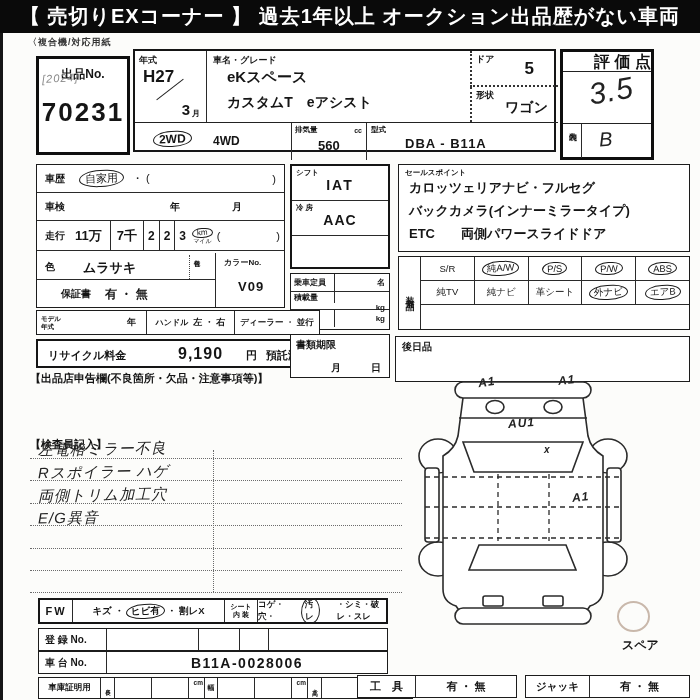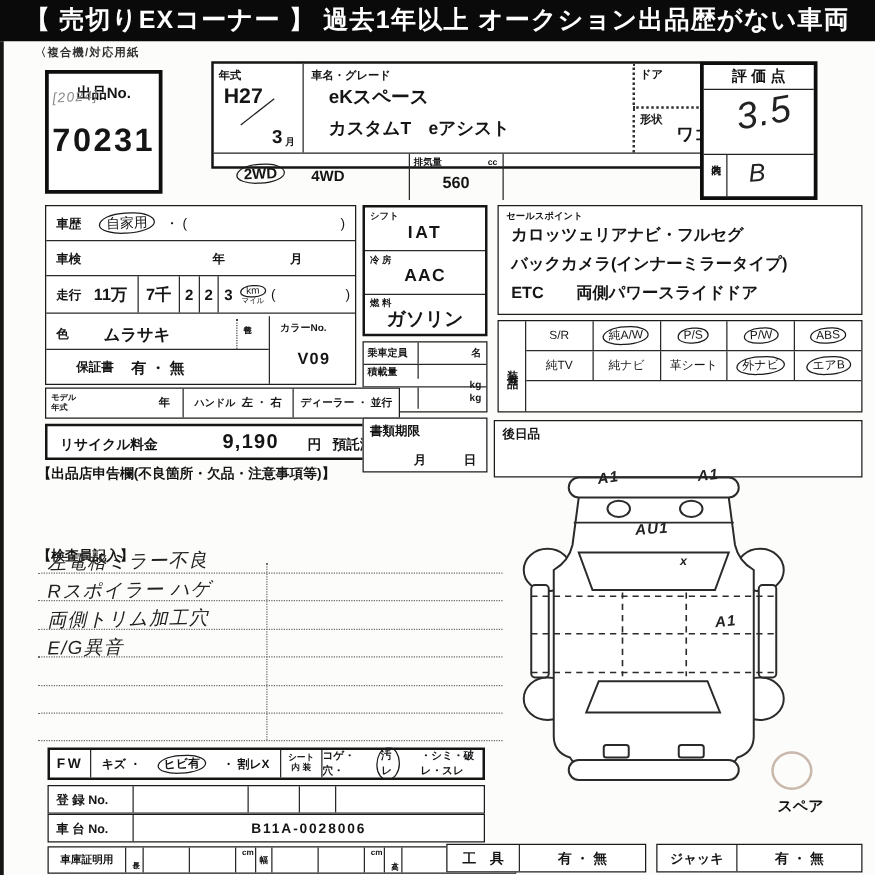--- a/index.html
+++ b/index.html
@@ -36,21 +36,21 @@
   <div class="abs banner">【 売切りEXコーナー 】 過去1年以上 オークション出品歴がない車両</div>
   <div class="abs leftrule"></div>
   <div class="abs note" style="left:28px;top:36px;">〈複合機/対応用紙</div>
 
   <div class="abs box3" style="left:36px;top:56px;width:94px;height:99px;">
     <div class="abs" style="left:0;top:7px;width:100%;text-align:center;font-size:12px;font-weight:bold;">出品No.</div>
     <div class="abs hand" style="left:3px;top:13px;font-size:11px;color:#888;transform:rotate(-3deg);">[2024]</div>
     <div class="abs" style="left:0;top:38px;width:100%;text-align:center;font-size:26px;font-weight:600;letter-spacing:2px;">70231</div>
   </div>
 
-  <div class="abs box2" style="left:133px;top:49px;width:423px;height:86px;margin-left:36px;">
+  <div class="abs box2" style="left:133px;top:49px;width:423px;height:103px;">
 
     <div class="abs" style="left:0;top:0;width:72px;height:71px;border-right:1px solid #2a2a2a;">
       <div class="abs lbl" style="left:4px;top:3px;">年式</div>
       <div class="abs" style="left:8px;top:16px;font-size:17px;font-weight:600;">H27</div>
       <div class="abs" style="left:18px;top:38px;width:34px;height:0;border-top:1.5px solid #222;transform:rotate(-38deg);"></div>
       <div class="abs" style="right:16px;bottom:4px;font-size:15px;font-weight:600;">3</div>
       <div class="abs" style="right:6px;bottom:3px;font-size:8px;font-weight:bold;">月</div>
     </div>
 
     <div class="abs" style="left:72px;top:0;width:263px;height:71px;">
@@ -71,25 +71,29 @@
     <div class="abs" style="left:0;top:71px;width:423px;height:38px;border-top:1.5px solid #222;">
       <div class="abs" style="left:0;top:0;width:157px;height:100%;border-right:1px solid #2a2a2a;">
         <span class="abs oval" style="left:18px;top:8px;font-size:12px;font-weight:600;">2WD</span>
         <span class="abs" style="left:78px;top:11px;font-size:12px;font-weight:600;">4WD</span>
       </div>
       <div class="abs" style="left:157px;top:0;width:75px;height:100%;border-right:1px solid #2a2a2a;">
         <span class="abs lbl7" style="left:3px;top:2px;">排気量</span>
         <span class="abs" style="left:26px;top:15px;font-size:13px;font-weight:600;">560</span>
         <span class="abs" style="right:4px;top:4px;font-size:7px;font-weight:bold;">cc</span>
       </div>
+      <div class="abs" style="left:232px;top:0;width:191px;height:100%;">
+        <span class="abs lbl7" style="left:4px;top:2px;">型式</span>
+        <span class="abs" style="left:38px;top:13px;font-size:13px;font-weight:600;letter-spacing:1px;">DBA - B11A</span>
+      </div>
     </div>
   </div>
 
   <div class="abs box3" style="left:560px;top:49px;width:94px;height:111px;">
-    <div style="height:19px;border-bottom:1.5px solid #222;text-align:center;font-size:12px;font-weight:bold;line-height:19px;">評 価 点</div>
+    <div style="height:19px;border-bottom:1.5px solid #222;text-align:right;font-size:16px;font-weight:bold;line-height:19px;">評 価 点</div>
     <div class="abs hand" style="left:26px;top:22px;font-size:30px;transform:rotate(-10deg);">3.5</div>
     <div class="abs" style="left:0;bottom:0;width:100%;height:34px;border-top:1.5px solid #222;">
       <span class="abs vert" style="left:3px;top:2px;font-size:8px;font-weight:bold;height:30px;">内装</span>
       <span class="abs" style="left:18px;top:0;height:34px;border-left:1px solid #2a2a2a;"></span>
       <span class="abs hand" style="left:36px;top:4px;font-size:20px;transform:rotate(-4deg);">B</span>
     </div>
   </div>
 
   <div class="abs box" style="left:36px;top:164px;width:249px;height:144px;">
     <div class="row" style="height:28px;border-bottom:1px solid #2a2a2a;padding:0 8px;">
@@ -137,24 +141,20 @@
   </div>
 
   <div class="abs box2" style="left:290px;top:164px;width:100px;height:105px;">
     <div style="height:34px;border-bottom:1px solid #2a2a2a;position:relative;">
       <span class="abs lbl7" style="left:4px;top:2px;">シフト</span>
       <span class="abs" style="left:0;top:11px;width:100%;text-align:center;font-size:14px;font-weight:600;letter-spacing:2px;">IAT</span>
     </div>
     <div style="height:34px;border-bottom:1px solid #2a2a2a;position:relative;">
       <span class="abs lbl7" style="left:4px;top:2px;">冷 房</span>
       <span class="abs" style="left:0;top:11px;width:100%;text-align:center;font-size:14px;font-weight:600;letter-spacing:1px;">AAC</span>
-    </div>
-    <div style="height:33px;position:relative;">
-      <span class="abs lbl7" style="left:4px;top:2px;">燃 料</span>
-      <span class="abs" style="left:0;top:10px;width:100%;text-align:center;font-size:15px;font-weight:600;">ガソリン</span>
     </div>
   </div>
 
   <div class="abs box" style="left:290px;top:273px;width:100px;height:57px;">
     <div class="row" style="height:18px;border-bottom:1px solid #2a2a2a;">
       <span style="width:44px;border-right:1px solid #2a2a2a;font-size:8px;font-weight:bold;padding-left:3px;box-sizing:border-box;align-self:stretch;display:flex;align-items:center;">乗車定員</span>
       <span style="margin-left:auto;margin-right:4px;font-size:8px;font-weight:bold;">名</span>
     </div>
     <div class="row" style="height:18px;border-bottom:1px solid #2a2a2a;flex-direction:column;">
       <span style="width:44px;border-right:1px solid #2a2a2a;font-size:8px;font-weight:bold;padding-left:3px;box-sizing:border-box;align-self:stretch;display:flex;align-items:center;">積載量</span>
@@ -292,21 +292,21 @@
   <div class="abs hand" style="left:558px;top:373px;font-size:12px;font-weight:600;transform:rotate(-6deg);">A1</div>
   <div class="abs hand" style="left:508px;top:416px;font-size:12px;font-weight:600;transform:rotate(-4deg);">AU1</div>
   <div class="abs hand" style="left:544px;top:444px;font-size:10px;font-weight:600;">x</div>
   <div class="abs hand" style="left:572px;top:490px;font-size:12px;font-weight:600;transform:rotate(-6deg);">A1</div>
 
   <div class="abs" style="left:617px;top:601px;width:33px;height:31px;border:2px solid #c9b8ab;border-radius:50%;"></div>
   <div class="abs" style="left:622px;top:637px;font-size:12px;font-weight:bold;">スペア</div>
 
   <div class="abs box2" style="left:38px;top:598px;width:350px;height:26px;display:flex;">
     <div class="row" style="width:33px;border-right:1px solid #2a2a2a;justify-content:center;font-size:11px;font-weight:bold;letter-spacing:2px;">FW</div>
-    <div class="row" style="width:152px;border-right:1px solid #2a2a2a;justify-content:center;font-size:9.5px;font-weight:bold;gap:13px;">
+    <div class="row" style="width:152px;border-right:1px solid #2a2a2a;justify-content:center;font-size:9.5px;font-weight:bold;gap:2px;">
       <span>キズ ・</span>
       <span class="circled" style="font-size:9.5px;">ヒビ有</span>
       <span>・ 割レX</span>
     </div>
     <div style="width:32px;border-right:1px solid #2a2a2a;display:flex;flex-direction:column;align-items:center;justify-content:center;line-height:1.15;font-size:7px;font-weight:bold;">
       <span>シート</span>
       <span>内 装</span>
     </div>
     <div class="row" style="flex:1;justify-content:center;font-size:8.5px;font-weight:bold;gap:16px;">
       <span>コゲ・穴・</span>
@@ -318,21 +318,21 @@
   <div class="abs box" style="left:38px;top:628px;width:350px;height:23px;display:flex;">
     <div class="row" style="width:68px;border-right:1px solid #2a2a2a;padding-left:6px;font-size:10px;font-weight:bold;">登 録 No.</div>
     <div style="width:91px;border-right:1px solid #2a2a2a;"></div>
     <div style="width:40px;border-right:1px solid #2a2a2a;"></div>
     <div style="width:28px;border-right:1px solid #2a2a2a;"></div>
     <div style="flex:1;"></div>
   </div>
 
   <div class="abs box" style="left:38px;top:651px;width:350px;height:23px;display:flex;">
     <div class="row" style="width:68px;border-right:1px solid #2a2a2a;padding-left:6px;font-size:10px;font-weight:bold;">車 台 No.</div>
-    <div class="row" style="flex:1;justify-content:center;font-size:11px;font-weight:600;letter-spacing:1.5px;">B11A-0028006</div>
+    <div class="row" style="flex:1;justify-content:center;font-size:14px;font-weight:600;letter-spacing:1.5px;">B11A-0028006</div>
   </div>
 
   <div class="abs box" style="left:38px;top:677px;width:375px;height:22px;display:flex;">
     <div class="row" style="width:62px;border-right:1px solid #2a2a2a;justify-content:center;font-size:8.5px;font-weight:bold;">車庫証明用</div>
     <div class="row vert" style="width:14px;border-right:1px solid #2a2a2a;font-size:6px;font-weight:bold;justify-content:center;">長さ</div>
     <div style="flex:1;border-right:1px solid #2a2a2a;"></div>
     <div style="flex:1;border-right:1px solid #2a2a2a;"></div>
     <div style="width:16px;border-right:1px solid #2a2a2a;font-size:6.5px;font-weight:bold;text-align:right;padding:1px 1px 0 0;box-sizing:border-box;">cm</div>
     <div class="row" style="width:13px;border-right:1px solid #2a2a2a;font-size:7px;font-weight:bold;justify-content:center;">幅</div>
     <div style="flex:1;border-right:1px solid #2a2a2a;"></div>

